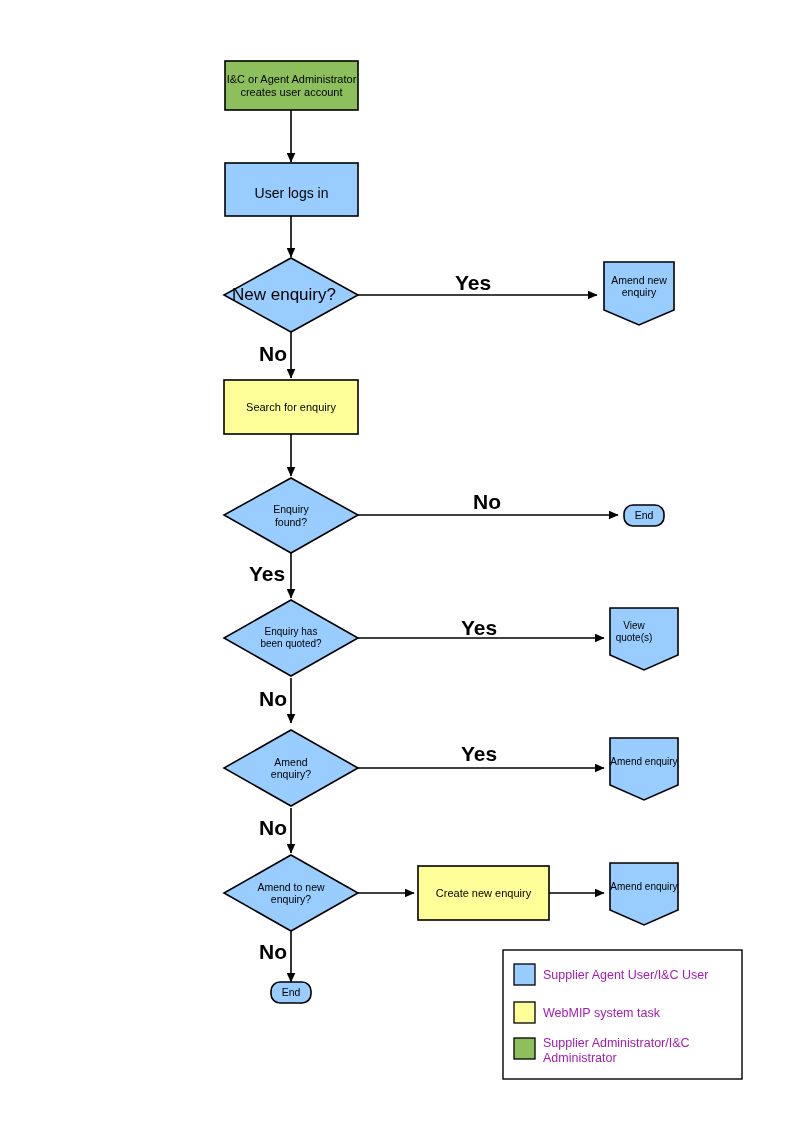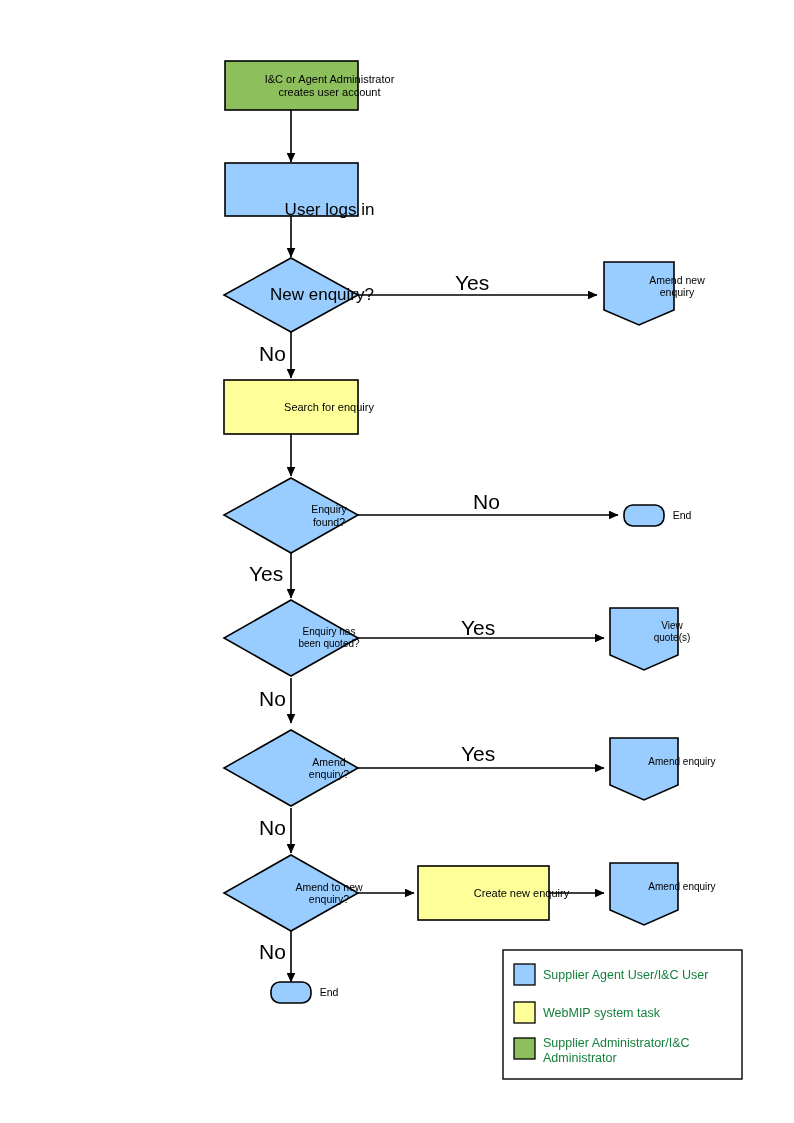--- a/index.html
+++ b/index.html
@@ -23,31 +23,31 @@
   .node-label {
     position: absolute;
     display: flex;
     align-items: center;
     justify-content: center;
     text-align: center;
     color: #000000;
     pointer-events: none;
     line-height: 1.18;
     white-space: pre-line;
-    padding-left: 38px;
   }
   .edge-label {
     position: absolute;
     color: #000000;
     font-size: 21px;
     line-height: 1;
+    font-weight: bold;
   }
   .legend-label {
     position: absolute;
-    color: #15803d;
+    color: #a21caf;
     font-size: 12.5px;
     line-height: 1.22;
     white-space: pre-line;
   }
 </style>
 </head>
 <body>
 
 <svg id="canvas" viewBox="0 0 794 1123" xmlns="http://www.w3.org/2000/svg">
   <defs>
@@ -105,21 +105,21 @@
 
   <rect x="503" y="950" width="239" height="129" fill="#ffffff" stroke="#000000" stroke-width="1.4"></rect>
   <rect x="514" y="964" width="21" height="21" fill="#99CCFF" stroke="#000000" stroke-width="1.3"></rect>
   <rect x="514" y="1002" width="21" height="21" fill="#FFFF99" stroke="#000000" stroke-width="1.3"></rect>
   <rect x="514" y="1038" width="21" height="21" fill="#8DC05C" stroke="#000000" stroke-width="1.3"></rect>
 </svg>
 
 <div class="node-label" style="left:225px; top:61px; width:133px; height:49px; font-size:11px;">I&amp;C or Agent Administrator
 creates user account</div>
 
-<div class="node-label" style="left:225px; top:180px; width:133px; height:61px; font-size:17px;">User logs in</div>
+<div class="node-label" style="left:225px; top:163px; width:133px; height:61px; font-size:14px;">User logs in</div>
 
 <div class="node-label" style="left:217px; top:258px; width:134px; height:74px; font-size:17px;">New enquiry?</div>
 
 <div class="node-label" style="left:604px; top:262px; width:70px; height:48px; font-size:10.5px;">Amend new
 enquiry</div>
 
 <div class="node-label" style="left:224px; top:380px; width:134px; height:54px; font-size:11px;">Search for enquiry</div>
 
 <div class="node-label" style="left:224px; top:478px; width:134px; height:75px; font-size:10.5px;">Enquiry
 found?</div>

